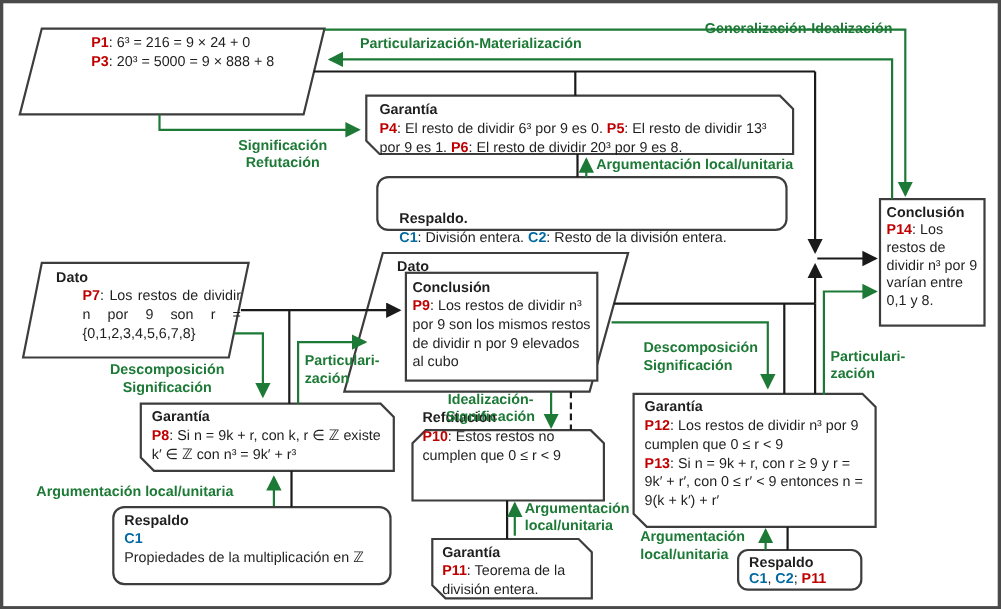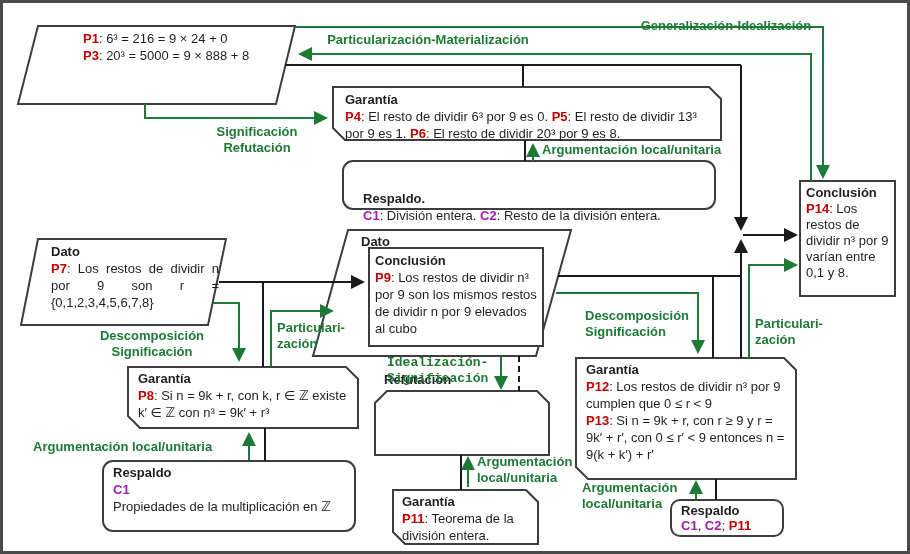--- a/index.html
+++ b/index.html
@@ -3,24 +3,24 @@
 <meta charset="utf-8">
 <style>
   html,body{margin:0;padding:0;background:#fff;}
   #stage{position:relative;width:910px;height:554px;background:#ffffff;
          border:3px solid #4a4a4a;box-sizing:border-box;overflow:hidden;
          font-family:"Liberation Sans","DejaVu Sans",sans-serif;color:#1f1f1f;}
   svg.layer{position:absolute;left:0;top:0;pointer-events:none;}
   .btxt{position:absolute;font-size:13px;line-height:17px;z-index:2;}
   .ttl{font-weight:700;}
   .red{color:#c00000;font-weight:700;}
-  .orange{color:#a21caf;font-weight:700;}
+  .orange{color:#0369a1;font-weight:700;}
   .lbl{position:absolute;color:#1d7a36;font-weight:700;font-size:13px;line-height:16px;z-index:4;white-space:nowrap;}
   .ctr{text-align:center;}
-  .just{text-align:justify;}
+  .just{text-align:justify;margin-left:24px;}
   #shapes{z-index:1;}
   #connectors{z-index:3;}
 </style>
 </head>
 <body>
 
 <div id="stage">
 
   <svg id="shapes" class="layer" width="910" height="554">
     <g fill="#ffffff" stroke="#3d3d3d" stroke-width="2">
@@ -77,20 +77,21 @@
   </div>
 
   <div class="btxt" style="left:110px;top:461px;width:238px;">
     <div class="ttl">Respaldo</div>
     <div class="orange">C1</div>
     <div>Propiedades de la multiplicación en ℤ</div>
   </div>
 
   <div class="btxt" style="left:381px;top:368px;width:158px;">
     <div class="ttl">Refutación</div>
+    <div><span class="red">P10</span><span>: Estos restos no cumplen que 0 ≤ r &lt; 9</span></div>
   </div>
 
   <div class="btxt" style="left:399px;top:490px;width:128px;">
     <div class="ttl">Garantía</div>
     <div><span class="red">P11</span><span>: Teorema de la división entera.</span></div>
   </div>
 
   <div class="btxt" style="left:583px;top:358px;width:202px;">
     <div class="ttl">Garantía</div>
     <div><span class="red">P12</span><span>: Los restos de dividir n³ por 9  cumplen que 0 ≤ r &lt; 9</span></div>
@@ -110,21 +111,21 @@
   </div>
   <div class="lbl" style="left:539px;top:139px;">Argumentación local/unitaria</div>
   <div class="lbl ctr" style="left:90px;top:325px;width:118px;">
     <div>Descomposición</div>
     <div>Significación</div>
   </div>
   <div class="lbl" style="left:274px;top:317px;">
     <div>Particulari-</div>
     <div>zación</div>
   </div>
-  <div class="lbl ctr" style="left:384px;top:352px;width:94px;font-family:Liberation Mono, monospace;">
+  <div class="lbl ctr" style="left:396px;top:352px;width:94px;">
     <div>Idealización-</div>
     <div>Significación</div>
   </div>
   <div class="lbl" style="left:582px;top:305px;">
     <div>Descomposición</div>
     <div>Significación</div>
   </div>
   <div class="lbl" style="left:752px;top:313px;">
     <div>Particulari-</div>
     <div>zación</div>

